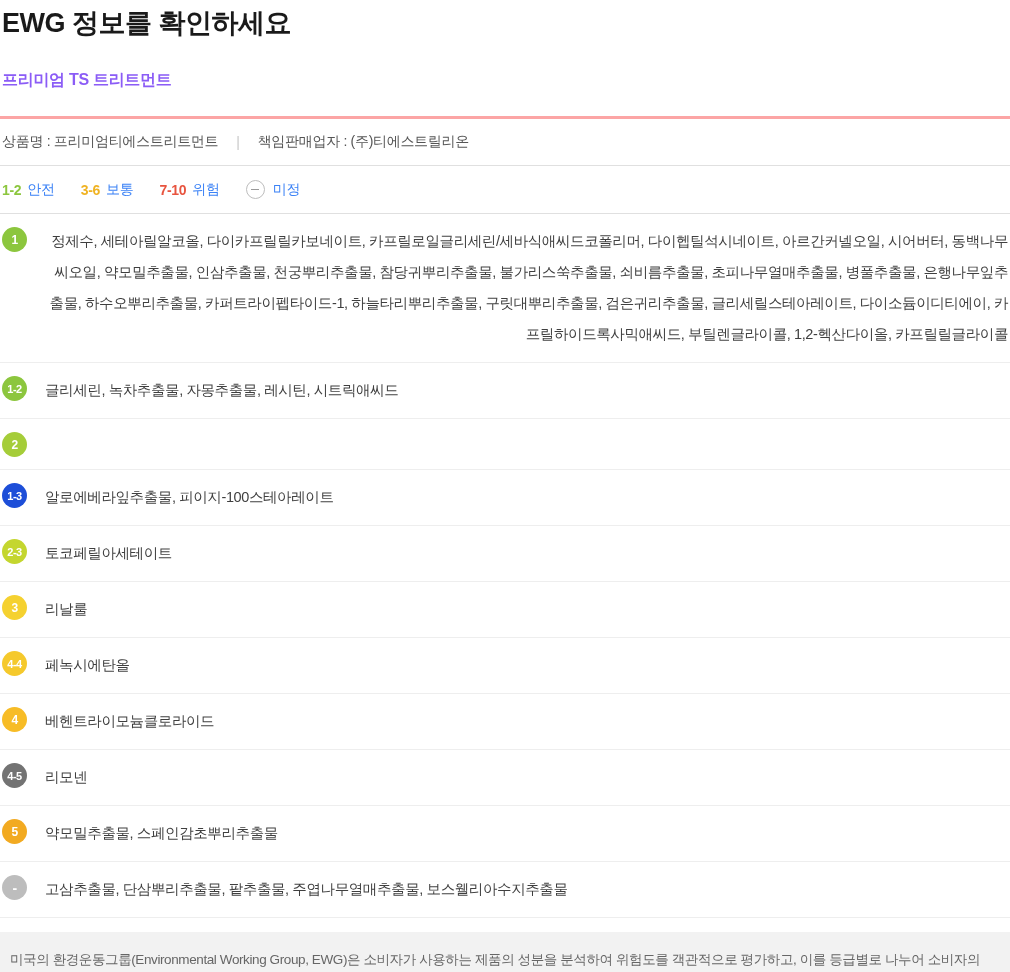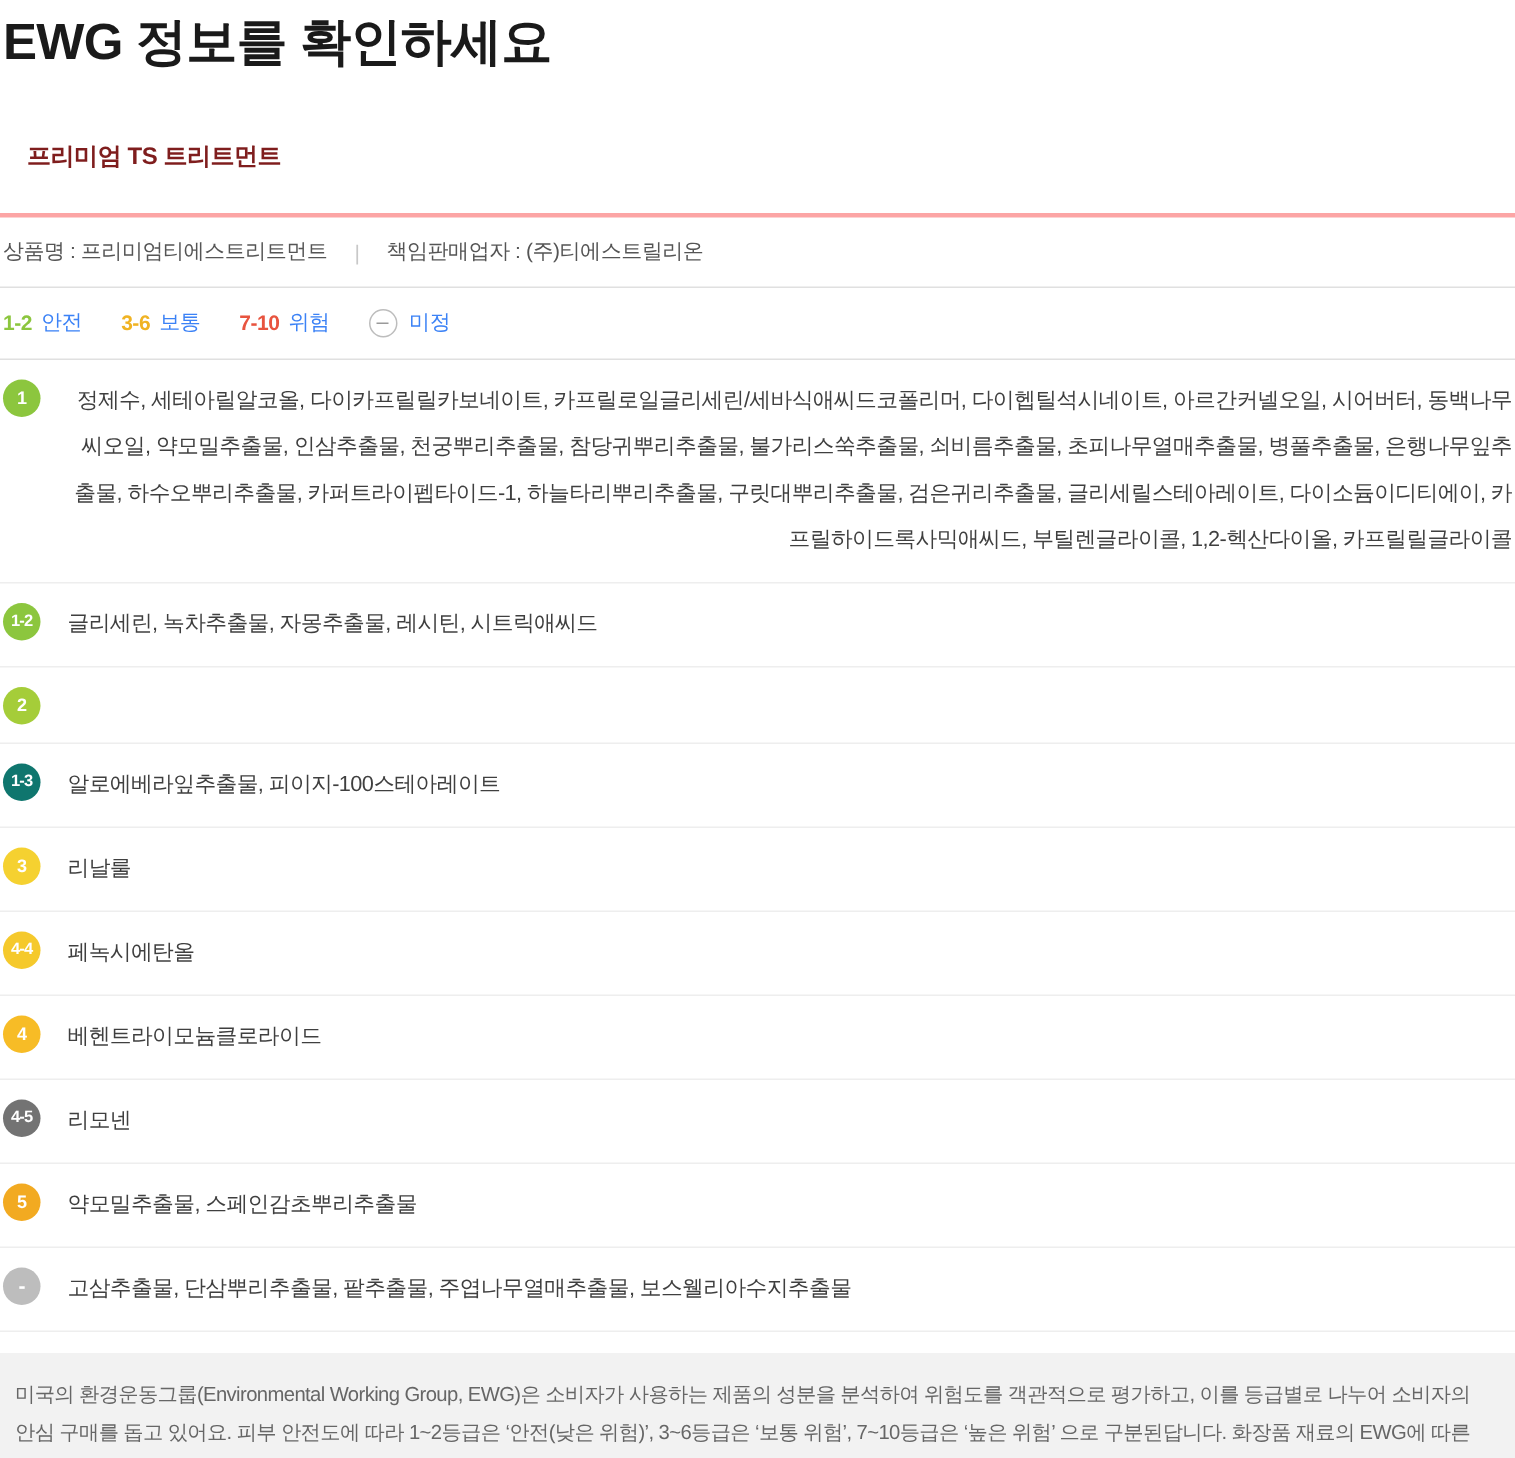--- a/index.html
+++ b/index.html
@@ -13,35 +13,35 @@
     font-family: "Liberation Sans", "DejaVu Sans", sans-serif;
     color: #333333;
     -webkit-font-smoothing: antialiased;
   }
   .page {
     width: 1010px;
     box-sizing: border-box;
     padding: 0 0 0 0;
   }
   .title {
-    font-size: 34px;
+    font-size: 27px;
     font-weight: bold;
     color: #1a1a1a;
     letter-spacing: -0.5px;
     padding: 6px 0 0 2px;
     margin: 0;
     line-height: 1.3;
   }
   .subtitle {
     font-size: 16px;
     font-weight: bold;
-    color: #7f1d1d;
+    color: #8b5cf6;
     letter-spacing: -0.3px;
     padding: 28px 0 0 2px;
-    margin: 16px;
+    margin: 0;
     line-height: 1.4;
   }
   .meta-row {
     margin-top: 25px;
     border-top: 3px solid #fca5a5;
     border-bottom: 1px solid #e0e0e0;
     padding: 14px 2px 14px 2px;
     font-size: 14px;
     color: #555555;
     letter-spacing: -0.3px;
@@ -189,24 +189,28 @@
     <div class="ingredient-row">
       <div class="badge small-text" style="background:#8cc63e">1-2</div>
       <div class="ingredient-text">글리세린, 녹차추출물, 자몽추출물, 레시틴, 시트릭애씨드</div>
     </div>
 
     <div class="ingredient-row">
       <div class="badge" style="background:#a5cd39">2</div>
     </div>
 
     <div class="ingredient-row">
-      <div class="badge small-text" style="background:#0f766e">1-3</div>
+      <div class="badge small-text" style="background:#1d4ed8">1-3</div>
       <div class="ingredient-text">알로에베라잎추출물, 피이지-100스테아레이트</div>
     </div>
 
+    <div class="ingredient-row">
+      <div class="badge small-text" style="background:#c4d62f">2-3</div>
+      <div class="ingredient-text">토코페릴아세테이트</div>
+    </div>
 
     <div class="ingredient-row">
       <div class="badge" style="background:#f5d130">3</div>
       <div class="ingredient-text">리날룰</div>
     </div>
 
     <div class="ingredient-row">
       <div class="badge small-text" style="background:#f5c92c">4-4</div>
       <div class="ingredient-text">페녹시에탄올</div>
     </div>

